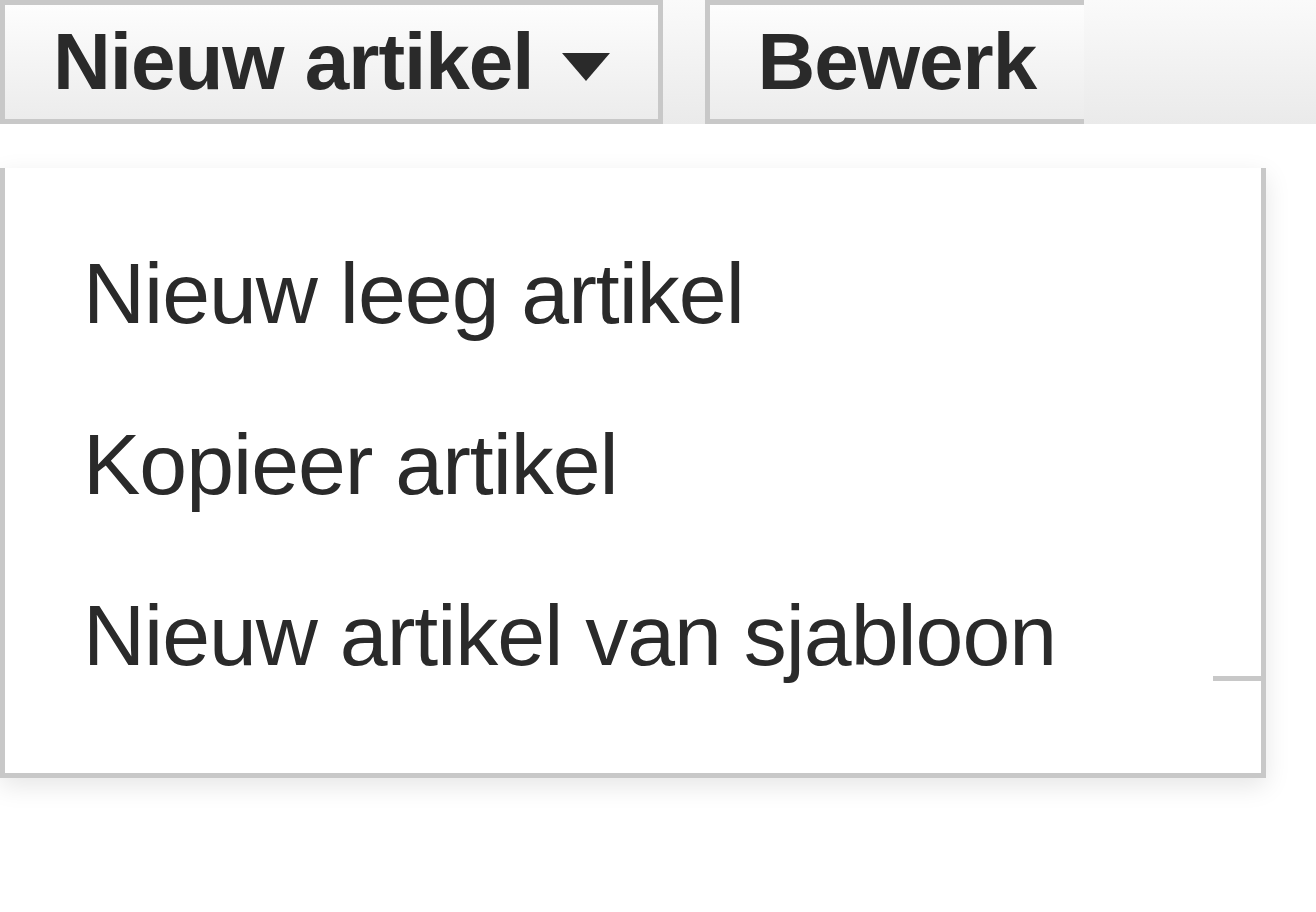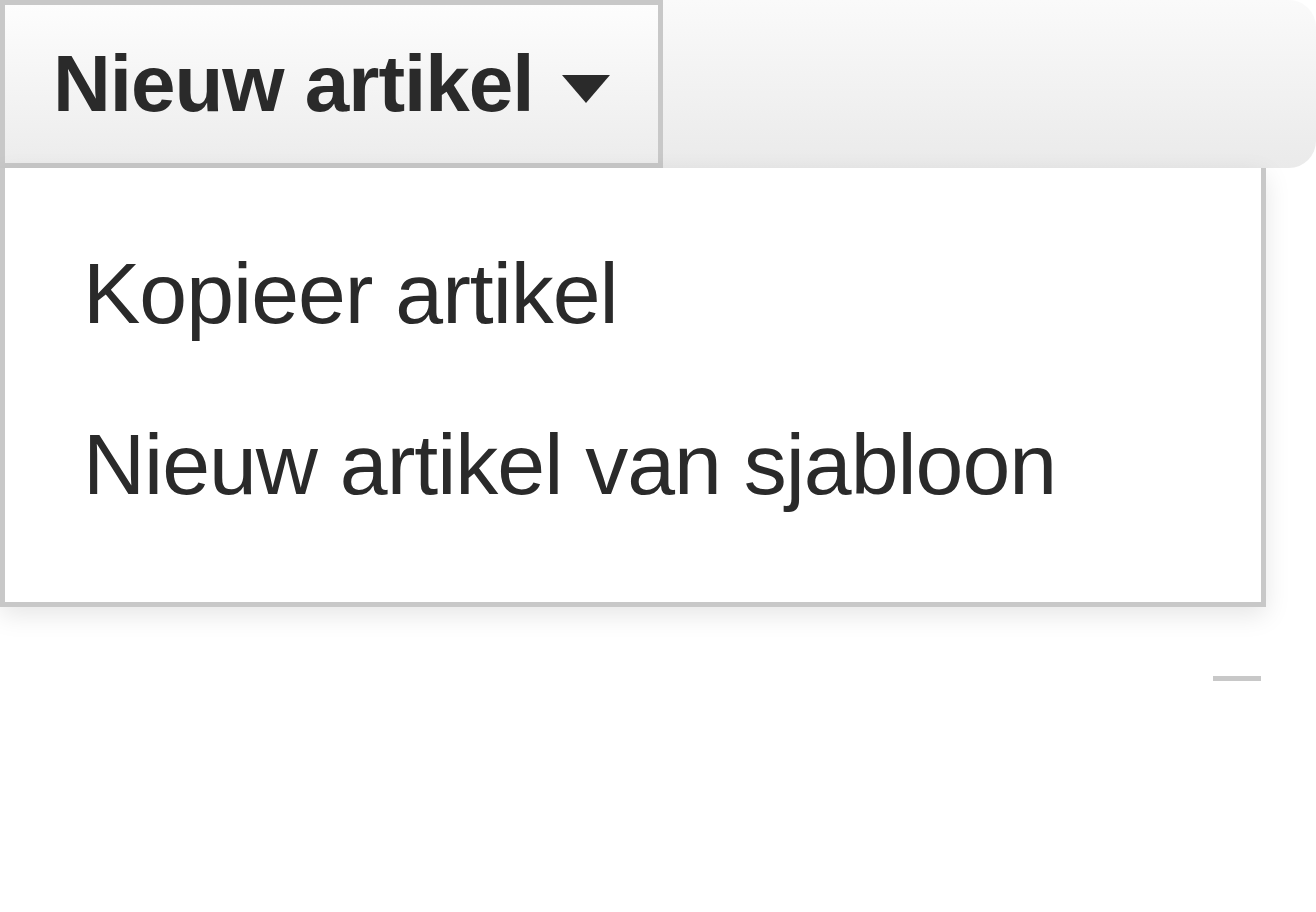--- a/index.html
+++ b/index.html
@@ -13,23 +13,22 @@
       background: #fff;
       width: 1316px;
       height: 912px;
       overflow: hidden;
     }
     
     .toolbar {
       display: flex;
       background: linear-gradient(to bottom, #fafafa 0%, #eaeaea 100%);
       padding: 0;
-      height: 168px;
+      height: 124px;
       gap: 0;
-      border-radius: 27px;
     }
     
     .toolbar-button {
       border: 5px solid #c8c8c8;
       background: linear-gradient(to bottom, #fdfdfd 0%, #ececec 100%);
       font-size: 80px;
       font-weight: 600;
       color: #2a2a2a;
       padding: 28px 48px;
       cursor: pointer;
@@ -88,19 +87,23 @@
     }
   </style>
 </head>
 <body>
 
 <div class="toolbar">
   <button class="toolbar-button">
     <span>Nieuw artikel</span>
     <span class="caret-down"></span>
   </button>
+  <button class="toolbar-button edit-button">
+    <span>Bewerk</span>
+  </button>
 </div>
 
 <div class="dropdown-menu">
+  <div class="dropdown-item">Nieuw leeg artikel</div>
   <div class="dropdown-item">Kopieer artikel</div>
   <div class="dropdown-item">Nieuw artikel van sjabloon</div>
   <div class="separator-mark"></div>
 </div>
 
 </body></html>

